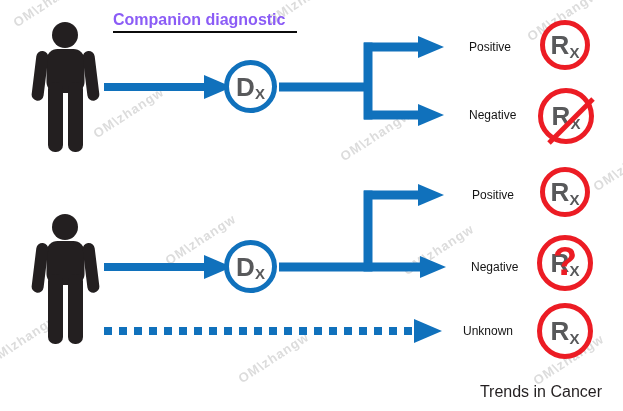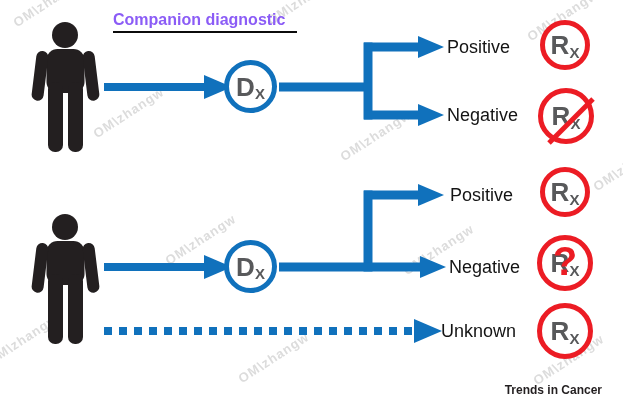--- a/index.html
+++ b/index.html
@@ -12,42 +12,43 @@
     position:absolute; z-index:0; color:#dcdcdc; font-size:13px; font-weight:700;
     letter-spacing:1px; transform:rotate(-33deg); white-space:nowrap; user-select:none;
   }
   
   .title{
     position:absolute; z-index:3; color:#8b5cf6; font-size:16px; font-weight:700;
     border-bottom:2.5px solid #0b0b0b; padding:0 12px 2px 0; white-space:nowrap;
   }
   
   .label{
-    position:absolute; z-index:3; color:#141414; font-size:18px; line-height:20px;
+    position:absolute; z-index:3; color:#141414; font-size:12px; line-height:20px;
     white-space:nowrap;
+    margin-left:22px;
   }
   
   .circle{
     position:absolute; z-index:2; box-sizing:border-box; border-radius:50%; background:#fff;
     display:flex; align-items:center; justify-content:center;
   }
   .circle .big{font-size:26px; font-weight:700; color:#58595B; line-height:1;}
   .circle .sub{font-size:15px; font-weight:700; color:#58595B; line-height:1; transform:translateY(7px);}
   .dx{border:5px solid #1071BC;}
   .rx{border:5px solid #EC1C24;}
   .slash-svg{position:absolute; left:0; top:0; z-index:4;}
   .qmark{
     position:absolute; z-index:5; left:50%; top:50%; transform:translate(-50%,-55%);
     color:#EC1C24; font-size:40px; font-weight:700; line-height:1;
   }
   .connectors{position:absolute; left:0; top:0; z-index:1;}
   .person{position:absolute; z-index:2;}
   .footer{
     position:absolute; z-index:3; right:21px; top:383px; color:#231F20;
-    font-size:12px; font-weight:700; white-space:nowrap;
+    font-size:16px; font-weight:400; white-space:nowrap;
   }
 </style>
 </head>
 <body>
 
 <div class="canvas">
 
   <span class="wm" style="left:8px; top:-6px;">OM\zhangw</span>
   <span class="wm" style="left:262px; top:-8px;">OM\zhangw</span>
   <span class="wm" style="left:522px; top:8px;">OM\zhangw</span>

